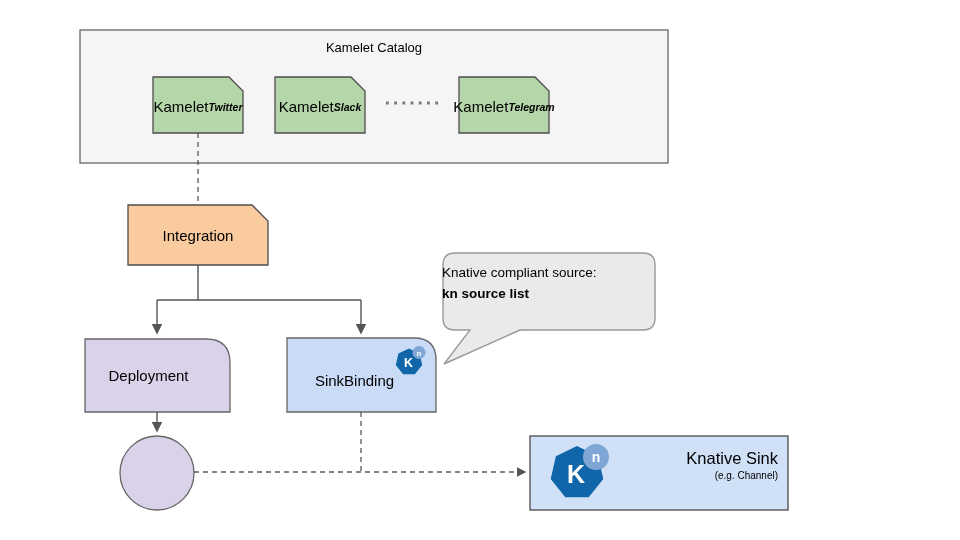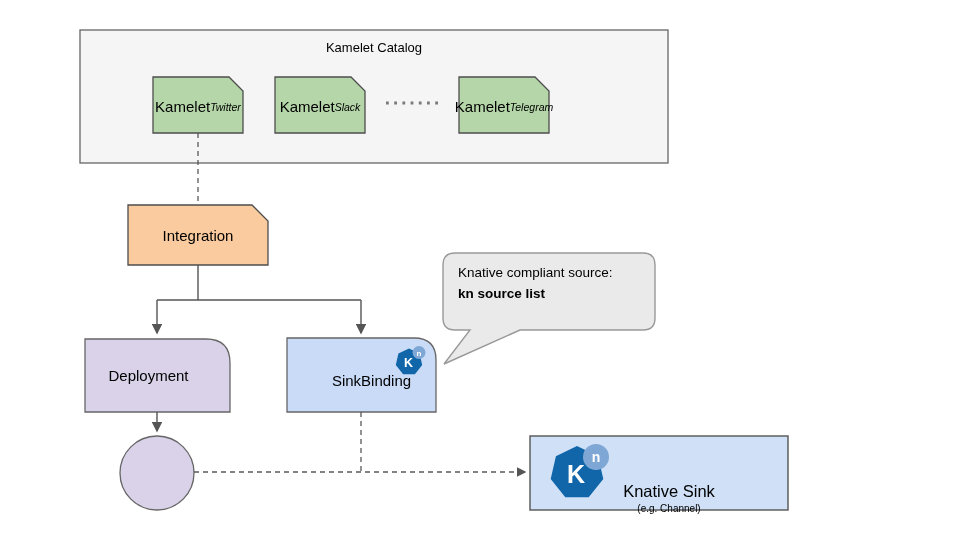--- a/index.html
+++ b/index.html
@@ -6,26 +6,26 @@
   #canvas{
     position:relative;width:960px;height:540px;background:#ffffff;
     font-family:"Liberation Sans","DejaVu Sans",sans-serif;color:#000;
     overflow:hidden;
   }
   #shape-layer{position:absolute;left:0;top:0;width:960px;height:540px;}
   .lbl{position:absolute;display:flex;align-items:center;justify-content:center;
        text-align:center;pointer-events:none;}
   .col{flex-direction:row;}
   .node-label{font-size:15px;}
-  .variant{font-size:10.5px;font-style:italic;margin-top:2px;}
+  .variant{font-size:10.5px;font-style:italic;margin-top:2px;font-weight:bold;}
   .catalog-title{font-size:13px;}
-  .bubble-text{position:absolute;left:458px;top:262px;width:190px;
+  .bubble-text{position:absolute;left:442px;top:262px;width:190px;
        font-size:13.5px;line-height:21px;text-align:left;}
   .bubble-text .bold{font-weight:bold;}
-  .sink-text{position:absolute;left:560px;top:449px;width:218px;text-align:center;margin-top:33px;}
+  .sink-text{position:absolute;left:560px;top:449px;width:218px;text-align:right;}
   .sink-title{font-size:16.5px;}
   .sink-sub{font-size:10px;margin-top:2px;}
 </style>
 </head>
 <body>
 
 <div id="canvas">
 
   <svg id="shape-layer" width="960" height="540" viewBox="0 0 960 540" xmlns="http://www.w3.org/2000/svg">
     <defs>
@@ -95,21 +95,21 @@
   </div>
   <div class="lbl col" style="left:459px;top:79px;width:90px;height:54px;">
     <div class="node-label">Kamelet</div>
     <div class="variant">Telegram</div>
   </div>
 
   <div class="lbl node-label" style="left:128px;top:205px;width:140px;height:60px;">Integration</div>
 
   <div class="lbl node-label" style="left:76px;top:339px;width:145px;height:73px;">Deployment</div>
 
-  <div class="lbl node-label" style="left:304px;top:338px;width:135px;height:84px;">SinkBinding</div>
+  <div class="lbl node-label" style="left:287px;top:338px;width:135px;height:84px;">SinkBinding</div>
 
   <div class="bubble-text">
     <div>Knative compliant source:</div>
     <div class="bold">kn source list</div>
   </div>
 
 
   <div class="sink-text">
     <div class="sink-title">Knative Sink</div>
     <div class="sink-sub">(e.g. Channel)</div>

